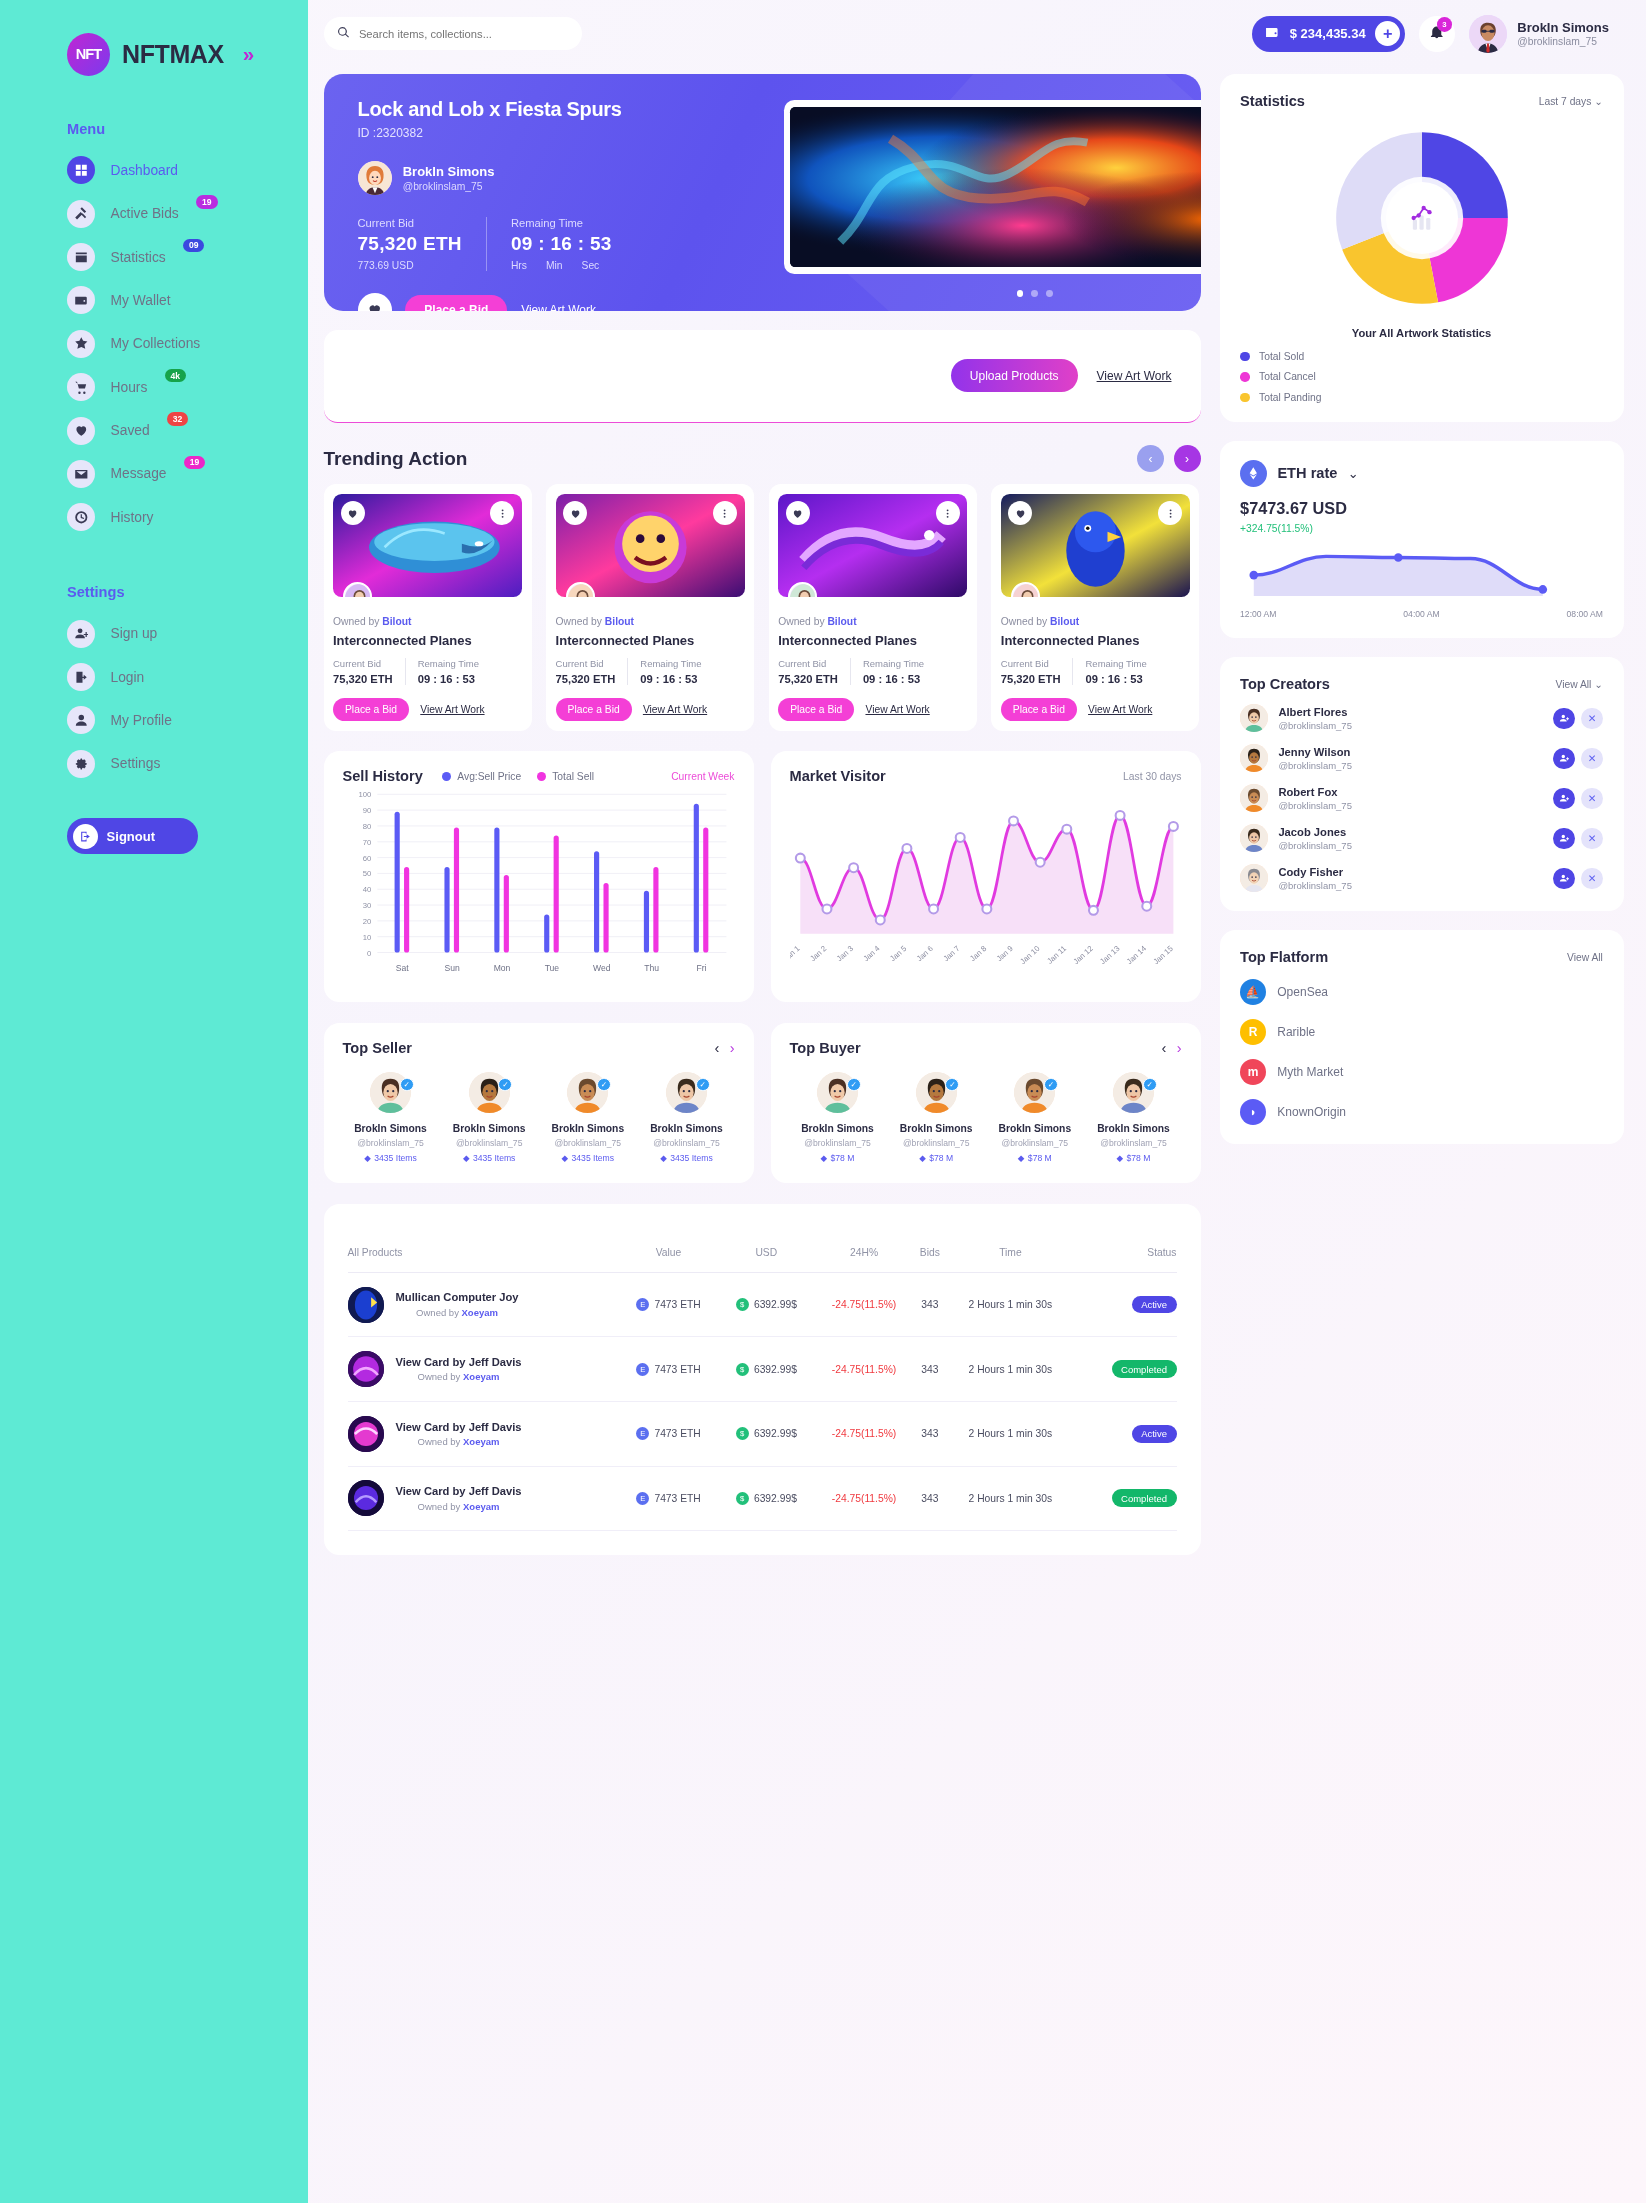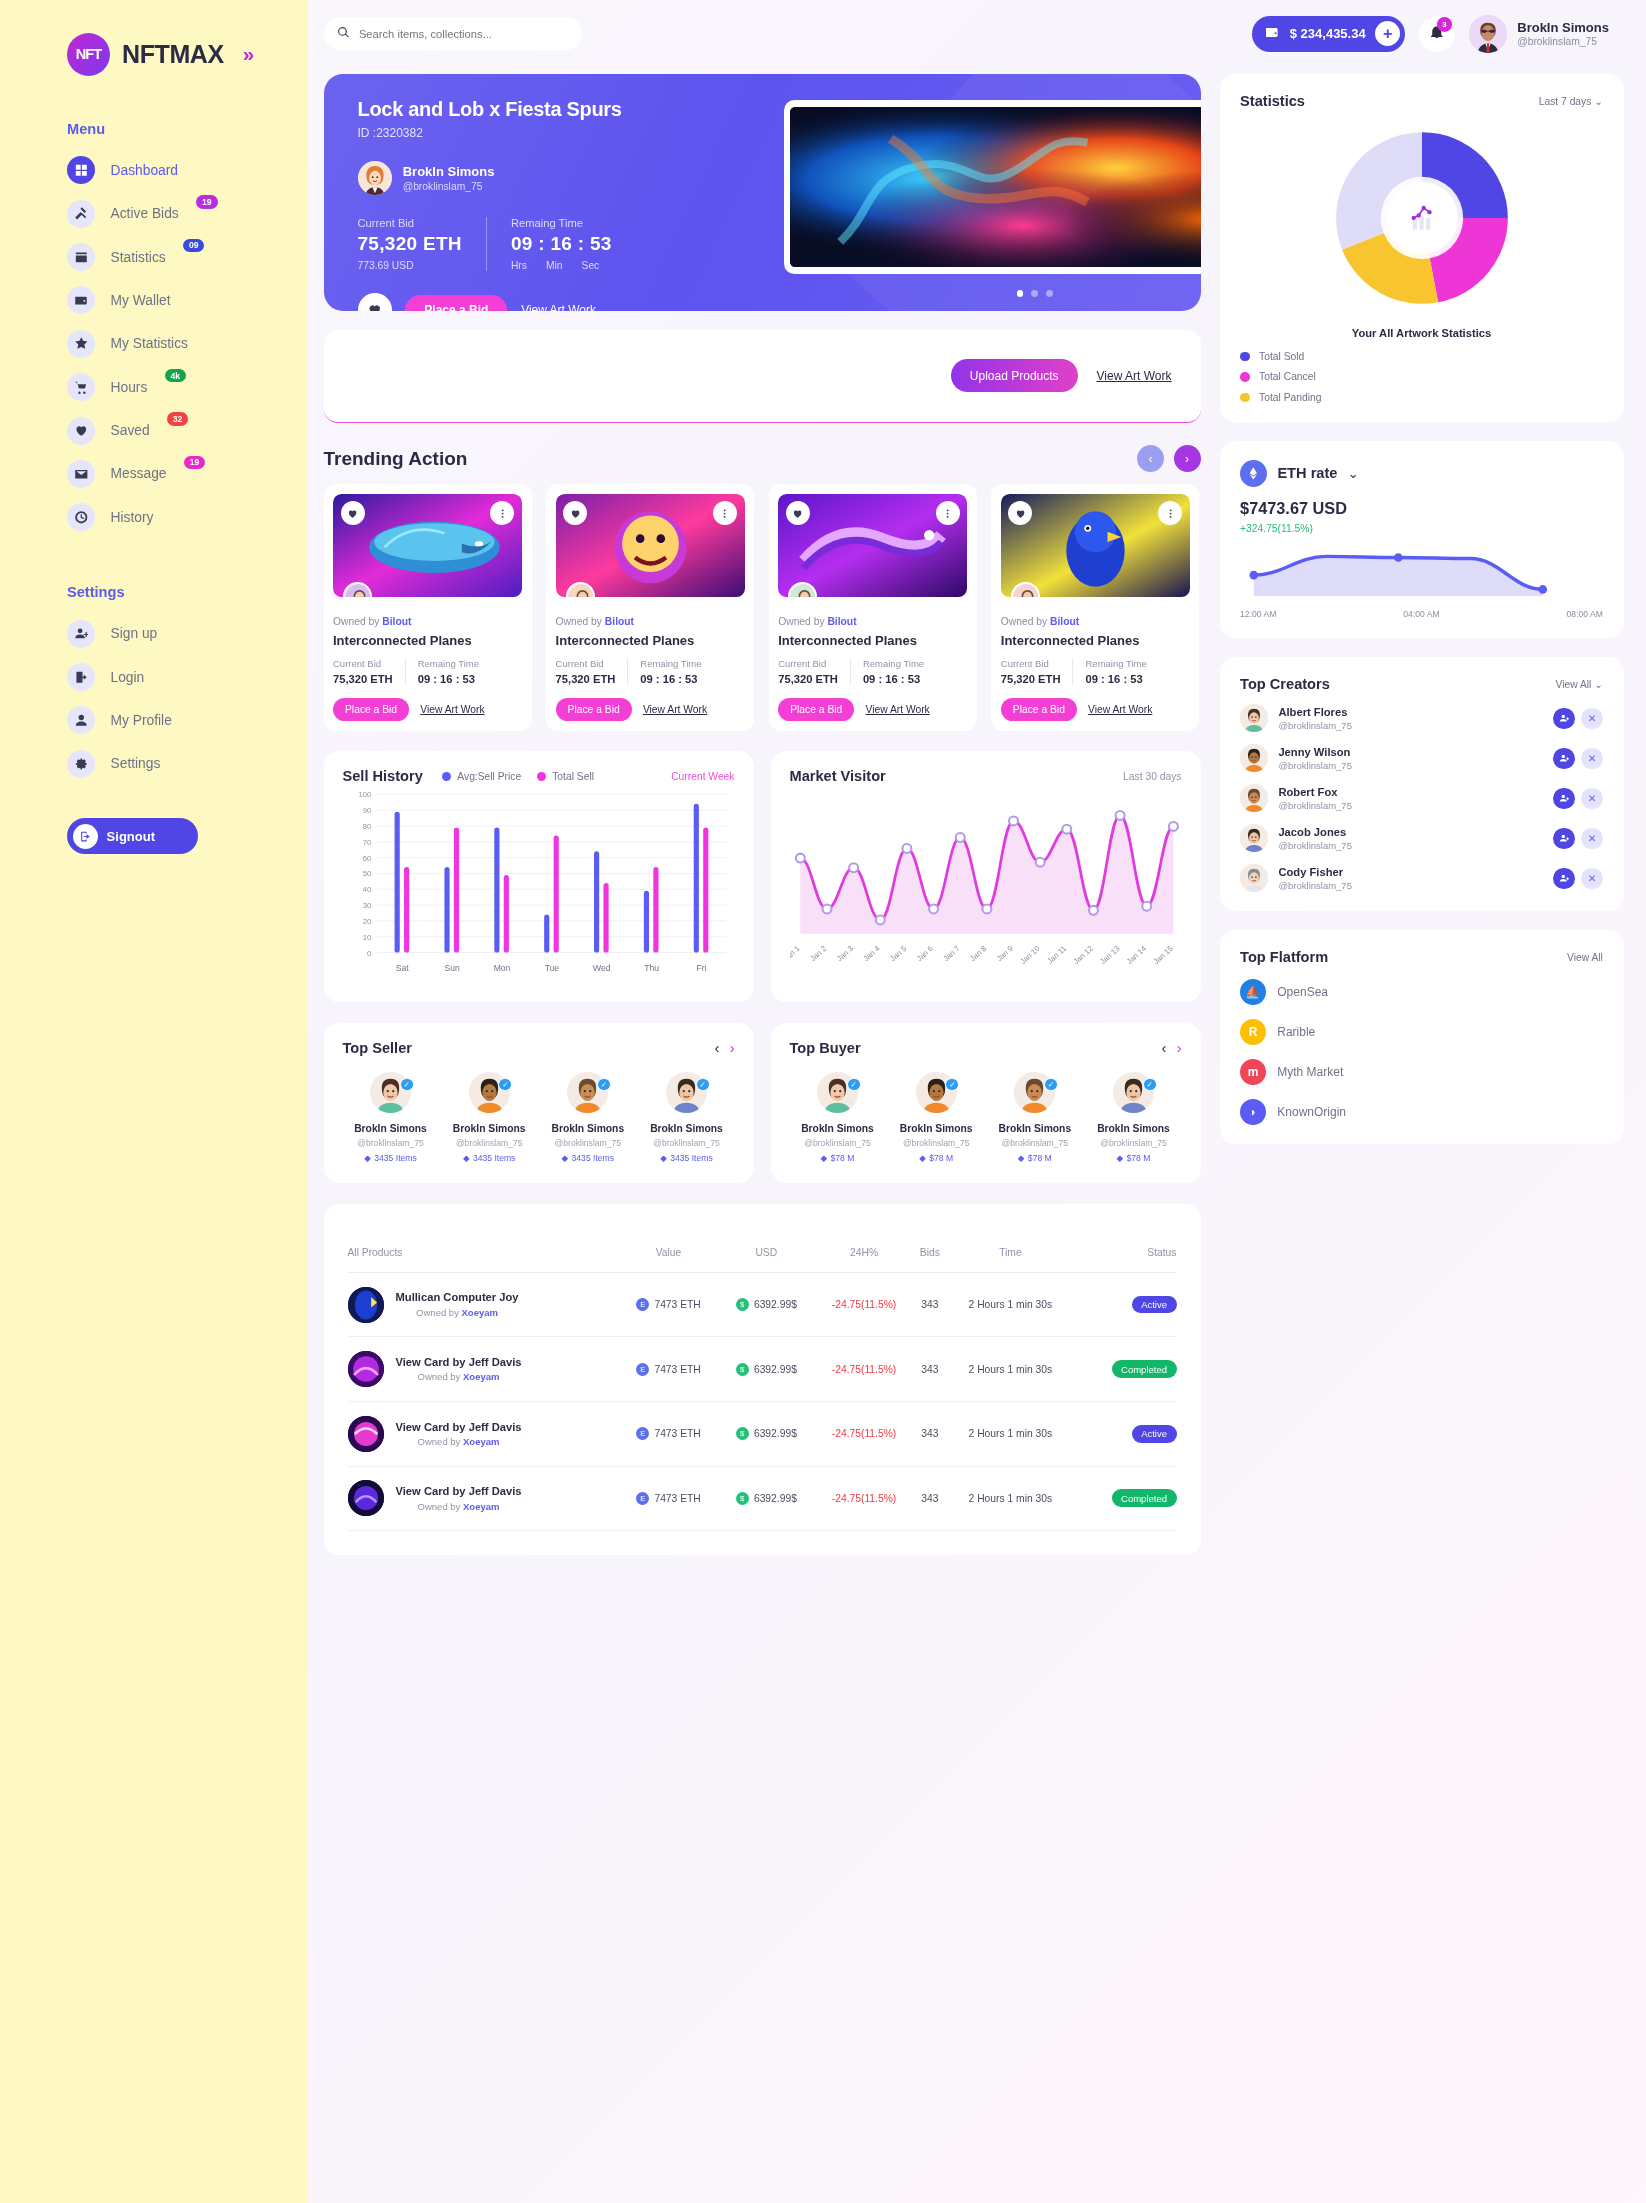--- a/index.html
+++ b/index.html
@@ -5,21 +5,21 @@
   * { box-sizing: border-box; margin: 0; padding: 0; }
   body {
     width: 1647px; height: 2203px;
     font-family: "Liberation Sans", sans-serif;
     background: linear-gradient(135deg,#faf7fd 0%,#f7f4fc 40%,#fdf6fb 100%);
     color: #2b2b43; overflow: hidden; position: relative;
   }
   
   #sidebar {
     position: absolute; left:0; top:0; width:308px; height:2203px;
-    background:#fef9c3; padding: 20.6px 0 0 0;
+    background:#5eead4; padding: 20.6px 0 0 0;
   }
   .brand { display:flex; align-items:center; gap:12px; padding: 12px 0 0 67px; }
   .brand-logo {
     width:43px;height:43px;border-radius:50%;
     background:linear-gradient(135deg,#c026d3 0%,#7c3aed 100%);
     display:flex;align-items:center;justify-content:center;
     color:#fff;font-weight:bold;font-size:14.6px;letter-spacing:-0.9px;
   }
   .brand-name { font-size:25px; font-weight:bold; color:#2b2b43; letter-spacing:-0.4px; }
   .brand-arrows { color:#c026d3; font-size:20.6px; font-weight:bold; margin-left:6.9px; }
@@ -337,21 +337,21 @@
           </svg>
         </span>
         <span class="nav-label">My Wallet</span>
       </div>
       <div class="nav-item">
         <span class="nav-ico">
           <svg viewBox="0 0 24 24">
             <path d="M12 2l3 6 7 1-5 5 1.5 7L12 18 5.5 21 7 14 2 9l7-1z"></path>
           </svg>
         </span>
-        <span class="nav-label">My Statistics</span>
+        <span class="nav-label">My Collections</span>
       </div>
       <div class="nav-item">
         <span class="nav-ico">
           <svg viewBox="0 0 24 24">
             <path d="M2 3h3l3 11h10l2-7H7M9 19a2 2 0 100 4 2 2 0 000-4m8 0a2 2 0 100 4 2 2 0 000-4"></path>
           </svg>
         </span>
         <span class="nav-label">Hours</span>
         <span class="badge" style="background:#16a34a">4k</span>
       </div>

